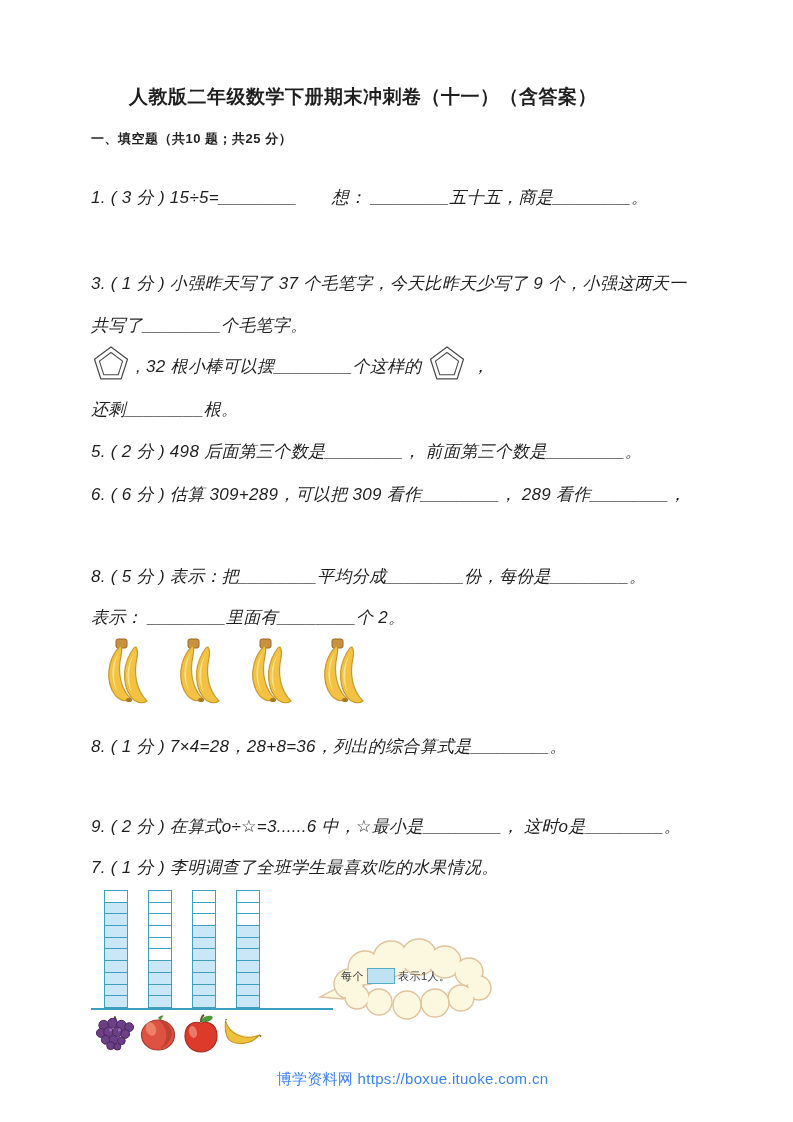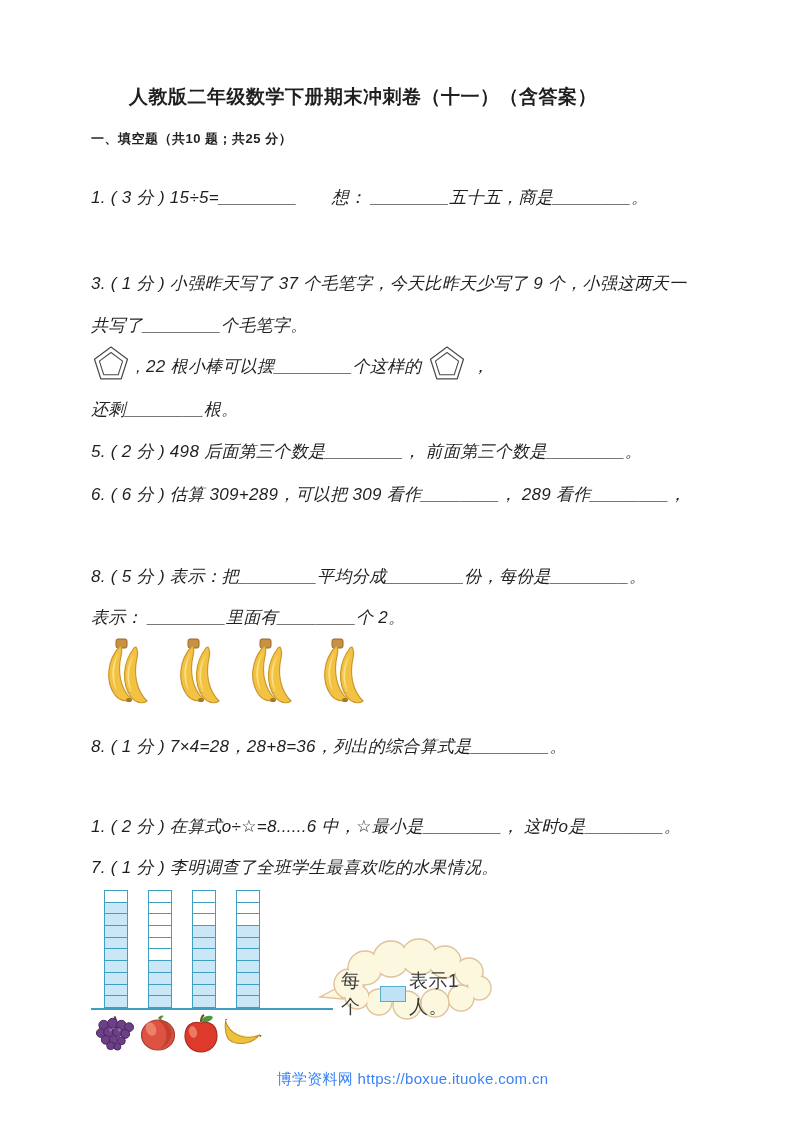--- a/index.html
+++ b/index.html
@@ -20,21 +20,21 @@
   .pg-cols{position:absolute;left:13px;top:0;display:flex;gap:20px;}
   .pg-col{width:22px;border:1px solid #3f9fc0;border-top:none;box-sizing:content-box;}
   .pg-cell{height:10.7px;border-top:1px solid #3f9fc0;background:#ffffff;}
   .pg-cell.filled{background:#c9e7f6;}
   .baseline{position:absolute;left:0;top:118px;width:242px;border-top:2px solid #3f9fc0;}
   .fruit-row{position:absolute;left:2px;top:124px;display:flex;}
   .fruit-slot{width:43px;display:flex;justify-content:center;align-items:flex-start;}
   
   .cloud{position:absolute;left:226px;top:46px;width:190px;height:86px;}
   .cloud-text{position:absolute;left:24px;top:32px;width:150px;display:flex;align-items:center;
-              font-size:19px;color:#3a3a3a;letter-spacing:.5px;}
+              font-size:11px;color:#3a3a3a;letter-spacing:.5px;}
   .unit-square{display:inline-block;width:26px;height:14px;background:#bfe3f4;
                border:1.5px solid #56aecb;margin:0 3px;}
   .footer{top:1070px;left:0;width:793px;text-align:center;font-size:15px;color:#3b82f6;
           letter-spacing:.3px;}
 </style>
 </head>
 <body>
 
 <div class="page">
 
@@ -46,21 +46,21 @@
   <div class="abs qline" style="top:272px">3. ( 1 分  )  小强昨天写了 37 个毛笔字，今天比昨天少写了 9 个，小强这两天一</div>
   <div class="abs qline" style="top:314px">共写了________个毛笔字。</div>
 
   <div class="abs qline q4row" style="top:343px">
     <span class="pent-icon">
       <svg width="40" height="42" viewBox="0 0 40 42">
         <polygon points="20,4 36.5,16.2 30.2,35.8 9.8,35.8 3.5,16.2" fill="none" stroke="#4a4a4a" stroke-width="1.2" stroke-linejoin="round"></polygon>
         <polygon points="20,9.5 31.6,18.1 27.2,31.8 12.8,31.8 8.4,18.1" fill="none" stroke="#4a4a4a" stroke-width="1.1" stroke-linejoin="round"></polygon>
       </svg>
     </span>
-    <span>, 22 根小棒可以摆________个这样的</span>
+    <span>, 32 根小棒可以摆________个这样的</span>
     <span class="pent-icon">
       <svg width="40" height="42" viewBox="0 0 40 42">
         <polygon points="20,4 36.5,16.2 30.2,35.8 9.8,35.8 3.5,16.2" fill="none" stroke="#4a4a4a" stroke-width="1.2" stroke-linejoin="round"></polygon>
         <polygon points="20,9.5 31.6,18.1 27.2,31.8 12.8,31.8 8.4,18.1" fill="none" stroke="#4a4a4a" stroke-width="1.1" stroke-linejoin="round"></polygon>
       </svg>
     </span>
     <span>，</span>
   </div>
   <div class="abs qline" style="top:398px">还剩________根。</div>
 
@@ -106,21 +106,21 @@
         <path d="M22 10 C9 24 7 45 17 59 C21 64.5 28.5 66.5 33 63 C23 53 19 37 23 20 C24 15 24 12 23 9 Z" fill="#f3c243" stroke="#c8992d" stroke-width="1.2"></path>
         <path d="M21 16 C13 27 12 44 19 55 C15 44 15 28 21 16 Z" fill="#fbe08a"></path>
         <path d="M36 12 C25 26 23 47 33 61 C37 66.5 44.5 68.5 49 65 C39 55 35 39 39 22 C40 17 40 14 38 11 Z" fill="#f3c243" stroke="#c8992d" stroke-width="1.2"></path>
         <path d="M36 18 C28 29 27 46 34 57 C30 46 30 30 36 18 Z" fill="#fbe08a"></path>
         <ellipse cx="31" cy="64" rx="3" ry="2" fill="#a8761e"></ellipse>
       </svg>
     </span>
     </div>
 
   <div class="abs qline" style="top:735px">8. ( 1 分  ) 7×4=28，28+8=36，列出的综合算式是________。</div>
-  <div class="abs qline" style="top:815px">1. ( 2 分  )  在算式o÷☆=8......6 中，☆最小是________， 这时o是________。</div>
+  <div class="abs qline" style="top:815px">9. ( 2 分  )  在算式o÷☆=3......6 中，☆最小是________， 这时o是________。</div>
   <div class="abs qline" style="top:856px">7. ( 1 分  )  李明调查了全班学生最喜欢吃的水果情况。</div>
 
   <div class="chart">
     <div class="pg-cols">
         <div class="pg-col">
           <div class="pg-cell"></div>
           <div class="pg-cell filled"></div>
           <div class="pg-cell filled"></div>
           <div class="pg-cell filled"></div>
           <div class="pg-cell filled"></div>

